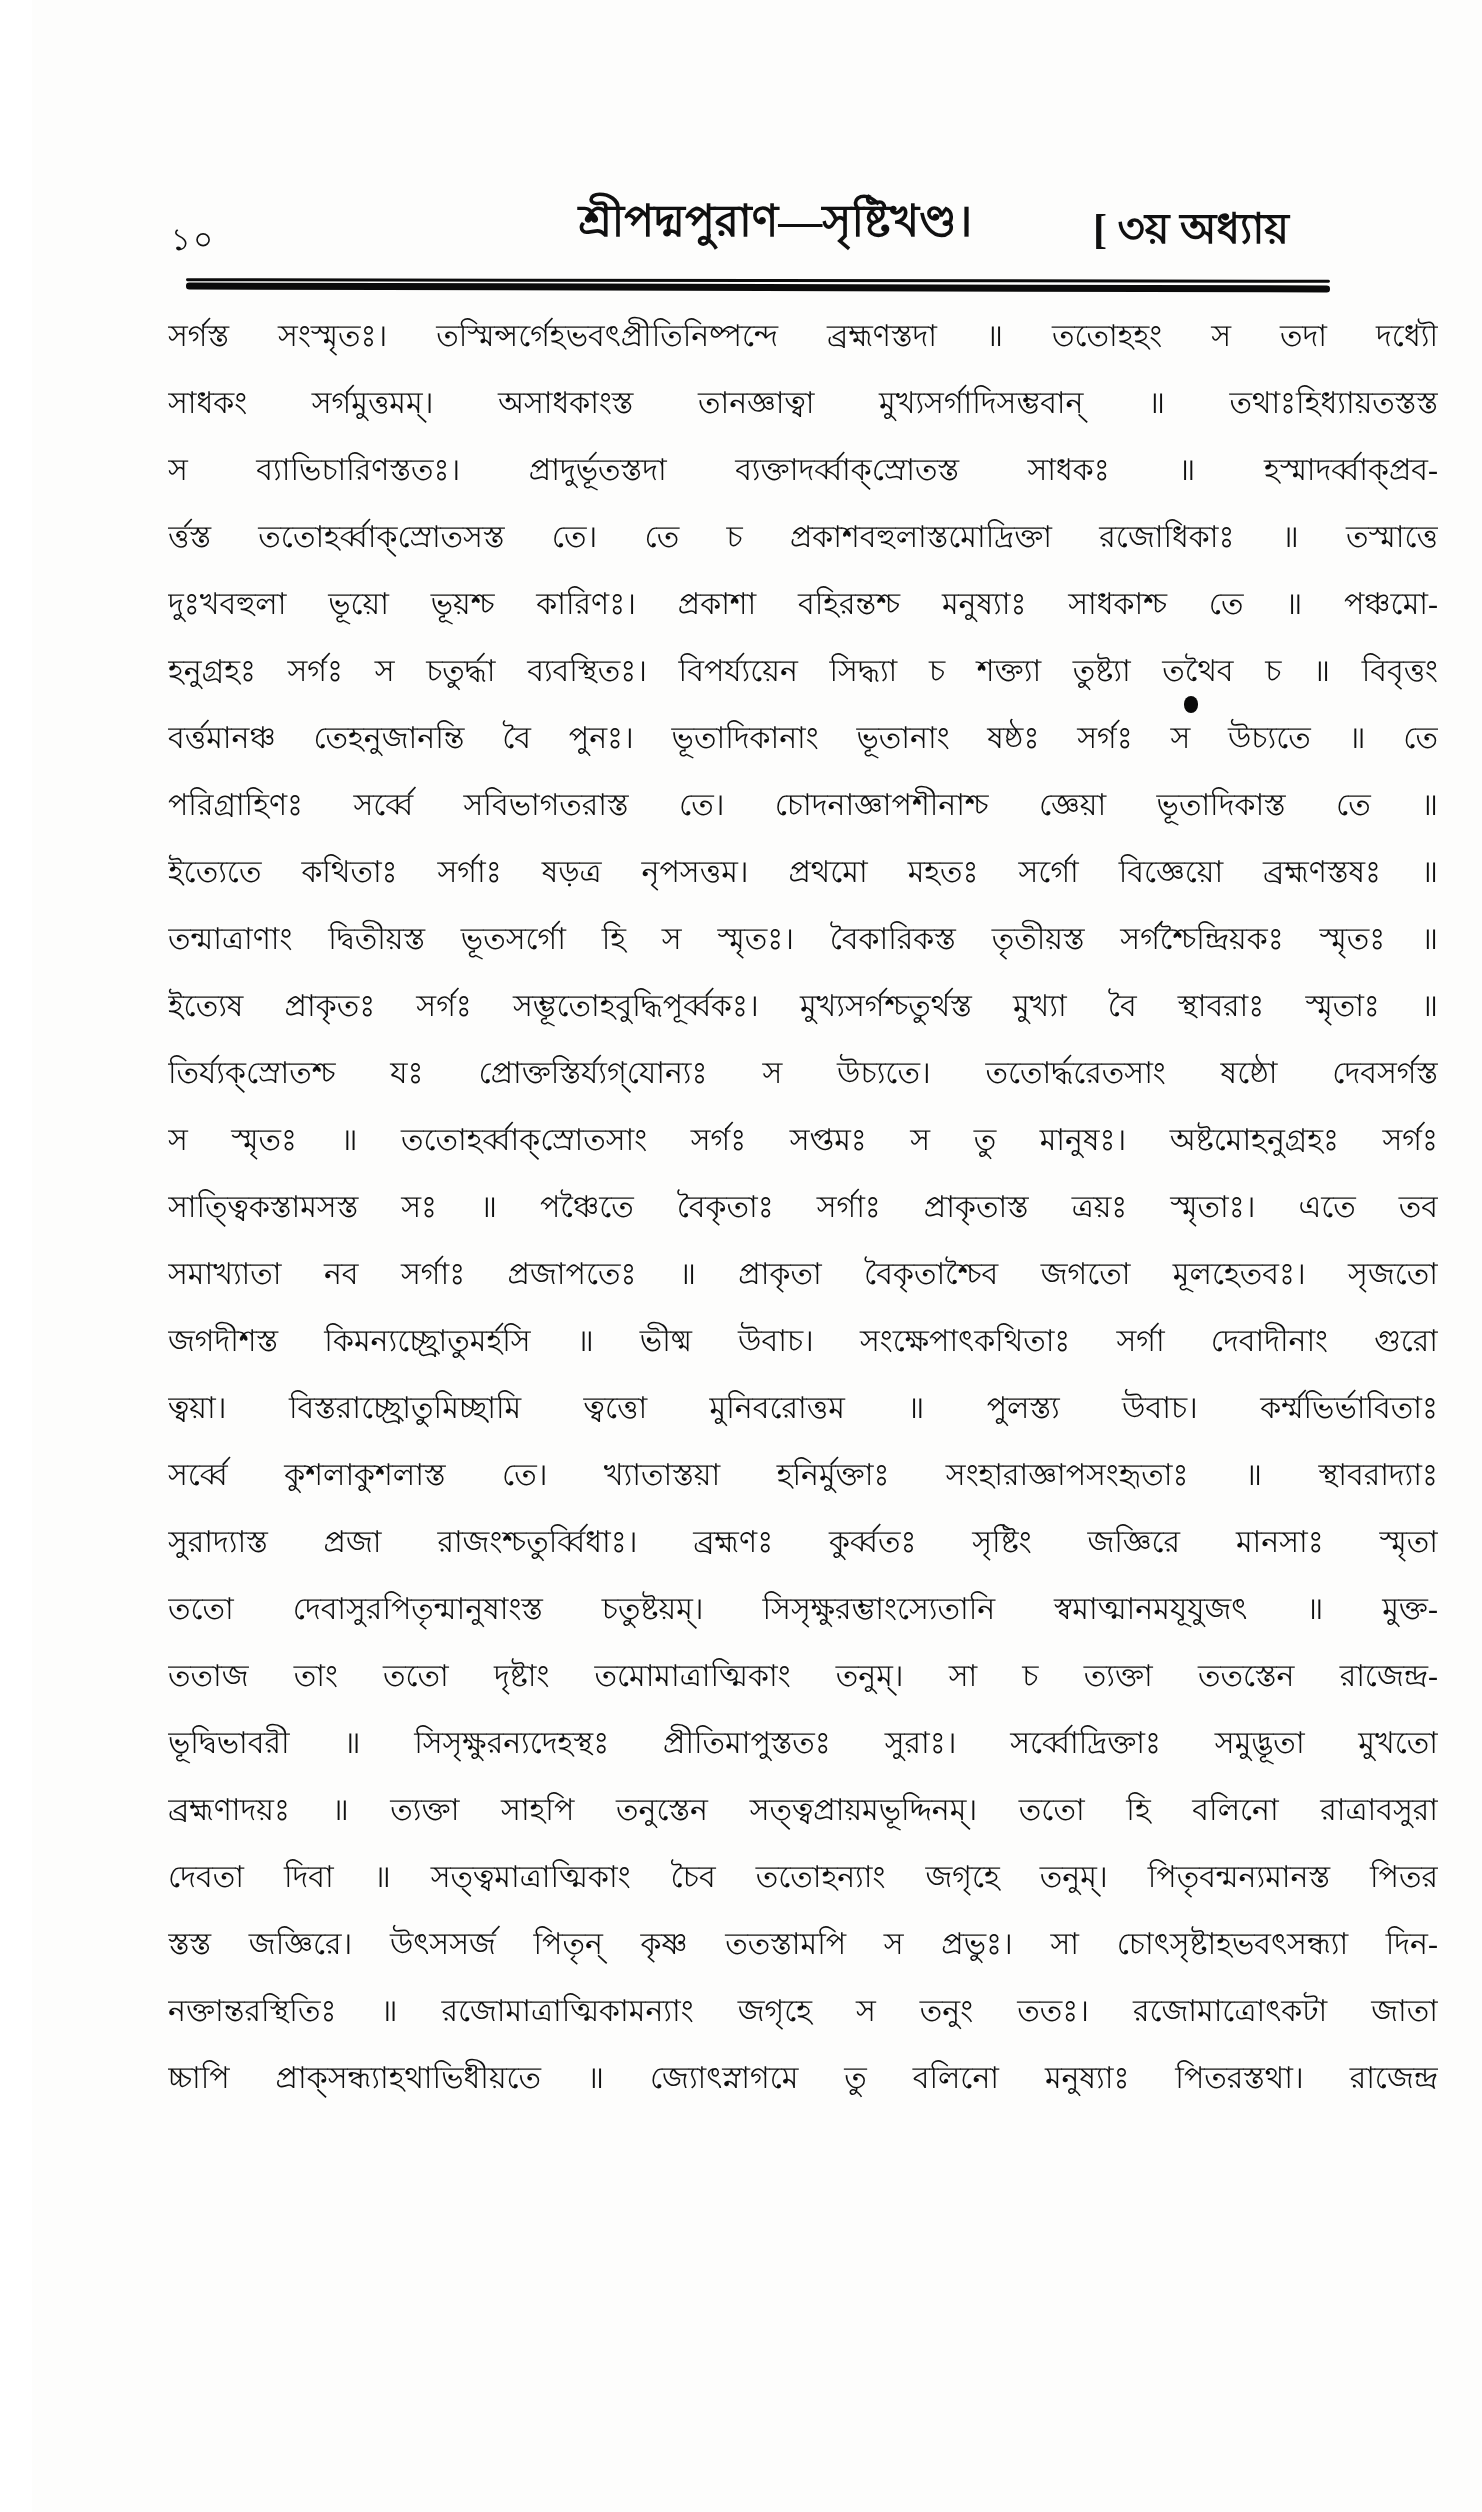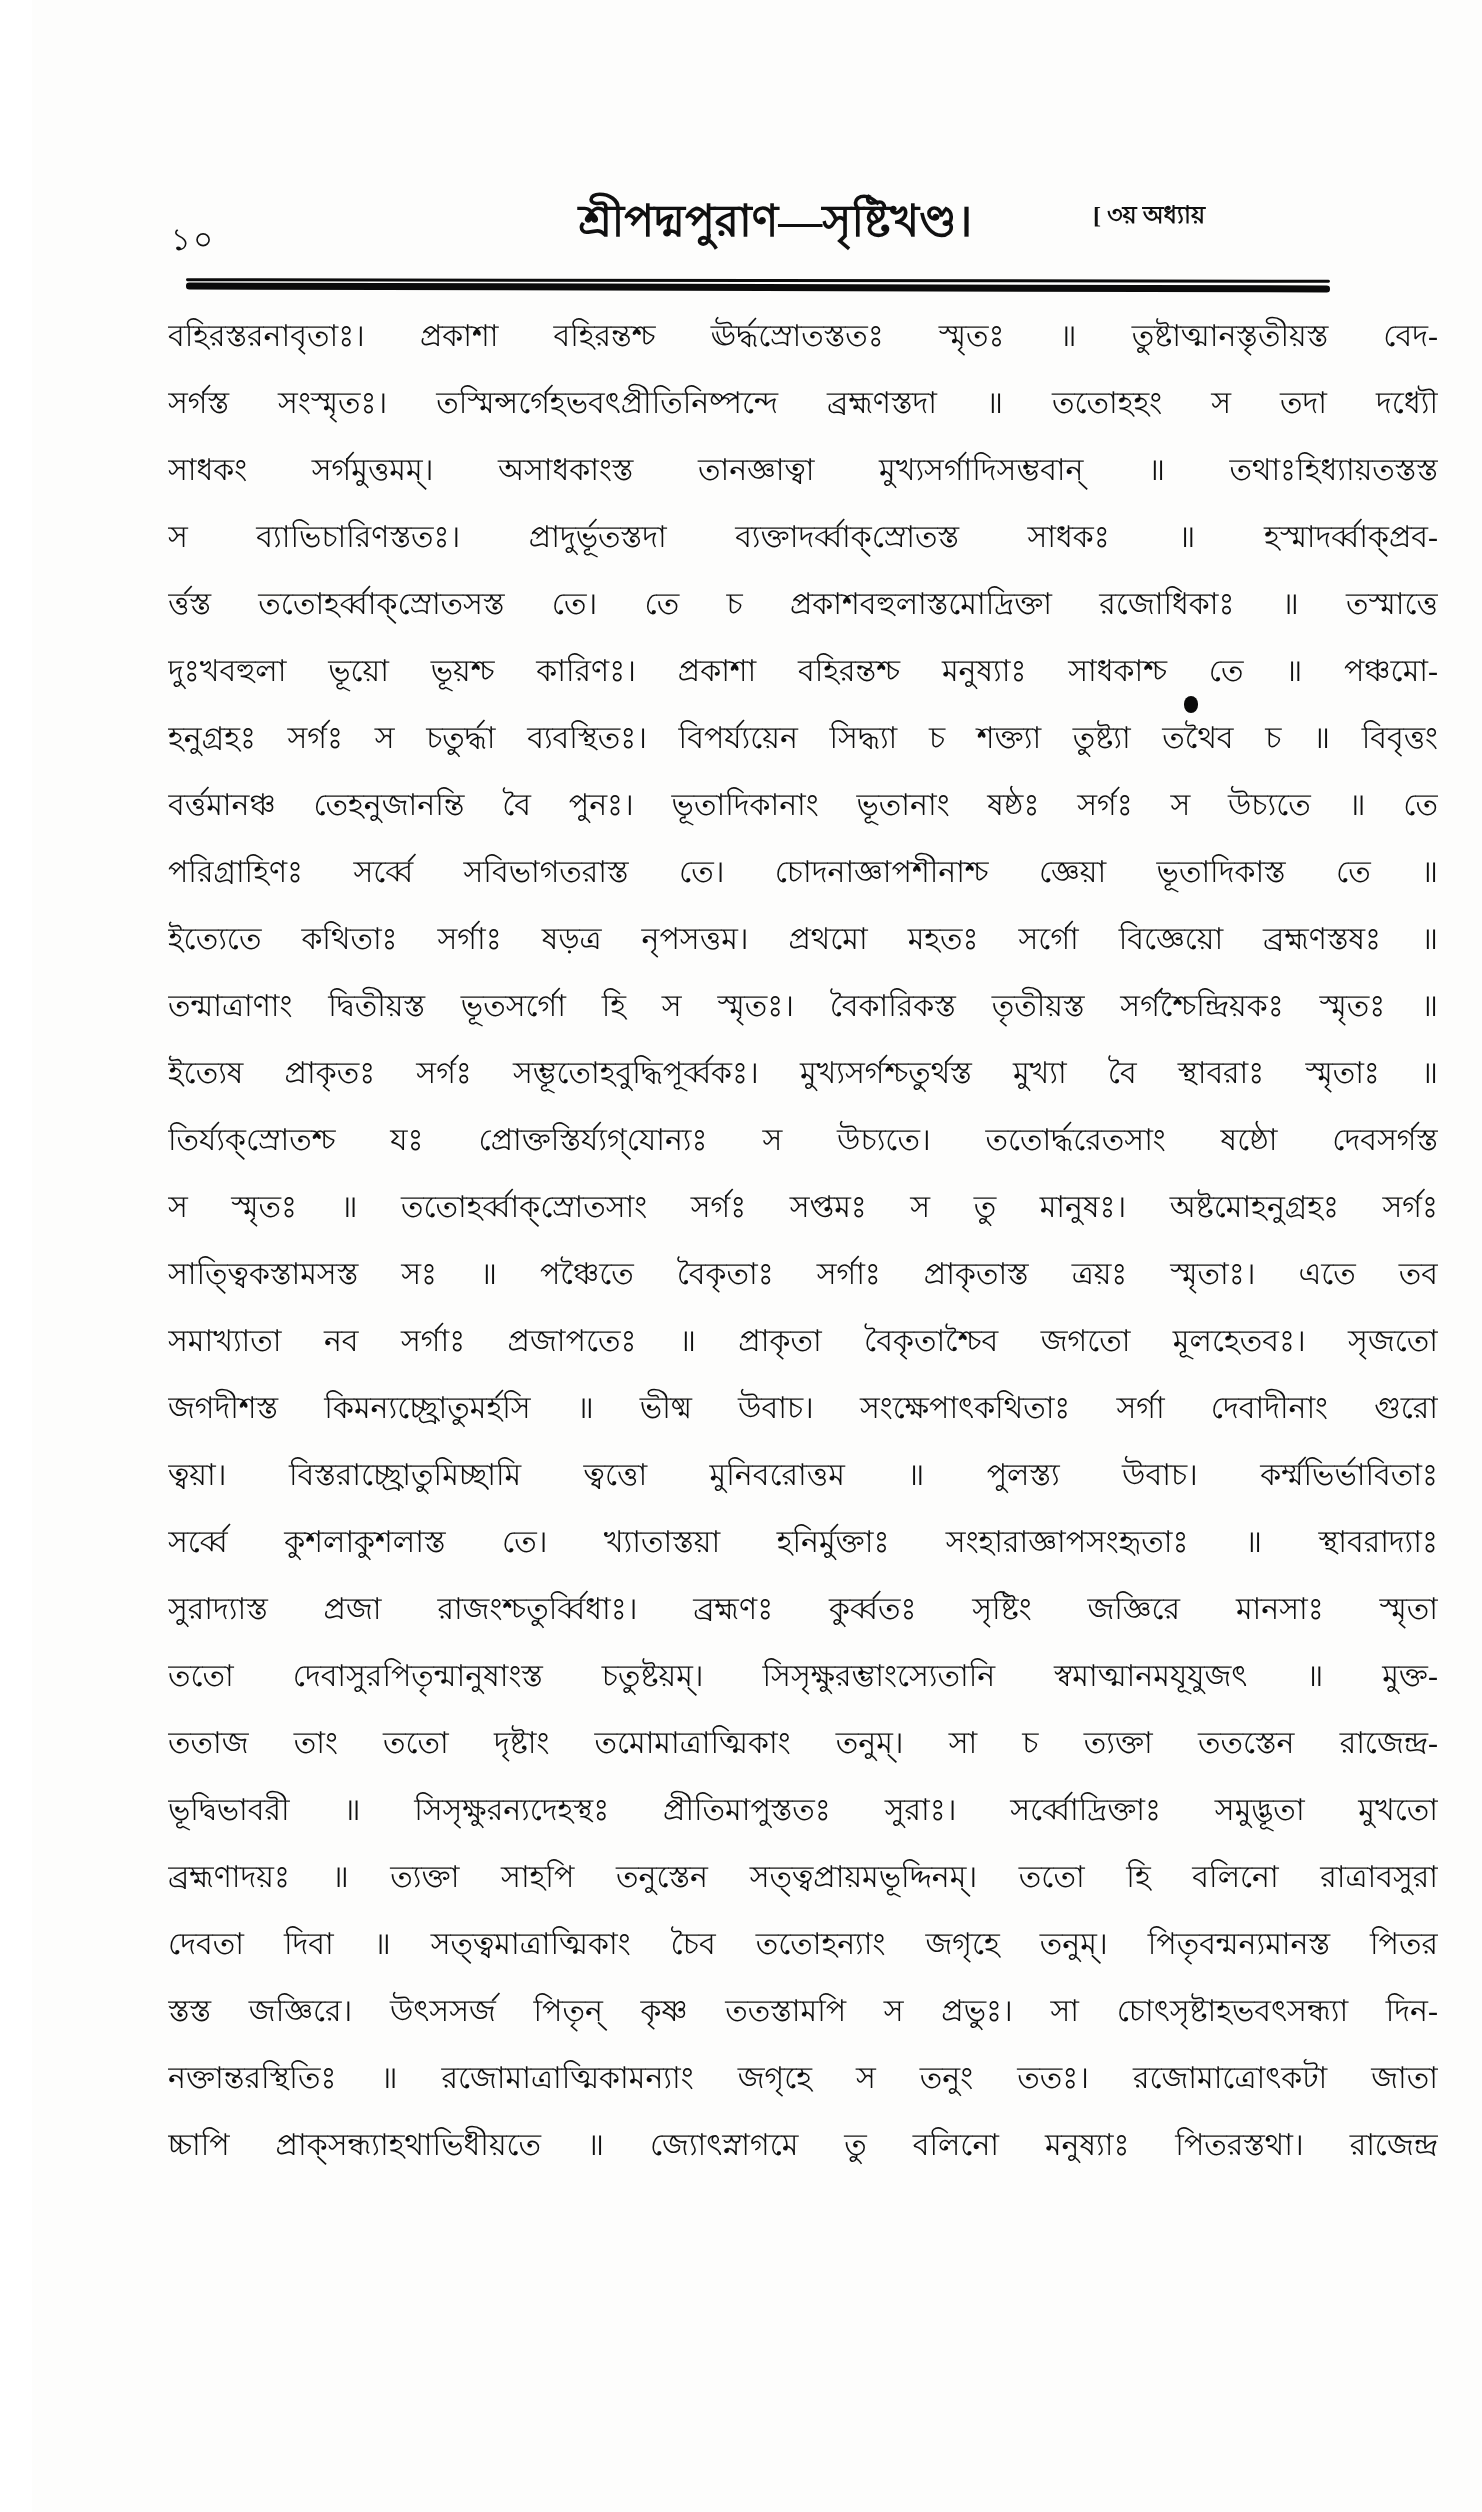--- a/index.html
+++ b/index.html
@@ -38,21 +38,21 @@
     transform: translateX(-57%);
     top: 0;
     font-size: 44px;
     font-weight: bold;
     white-space: nowrap;
   }
   .chapter-label {
     position: absolute;
     left: 925px;
     top: 7.7px;
-    font-size: 24px;
+    font-size: 42px;
     font-weight: bold;
     white-space: nowrap;
   }
   
   .rule {
     position: absolute;
     top: 279px;
     left: 154px;
     width: 1144px;
   }
@@ -106,21 +106,20 @@
     <span class="page-title">শ্রীপদ্মপুরাণ—সৃষ্টিখণ্ড।</span>
     <span class="chapter-label">[ ৩য় অধ্যায়</span>
   </div>
 
   <div class="rule">
     <div class="rule-thin"></div>
     <div class="rule-thick"></div>
   </div>
 
   <div class="body-text" id="body-text">
-      <div class="line">বহিরস্তরনাবৃতাঃ। প্রকাশা বহিরন্তশ্চ ঊর্দ্ধস্রোতস্ততঃ স্মৃতঃ ॥ তুষ্টাত্মানস্তৃতীয়স্ত বেদ-</div>
       <div class="line">সর্গস্ত সংস্মৃতঃ। তস্মিন্সর্গেহভবৎপ্রীতিনিষ্পন্দে ব্রহ্মণস্তদা ॥ ততোহহং স তদা দধ্যৌ</div>
       <div class="line">সাধকং সর্গমুত্তমম্‌। অসাধকাংস্ত তানজ্ঞাত্বা মুখ্যসর্গাদিসম্ভবান্‌ ॥ তথাঃহিধ্যায়তস্তস্ত</div>
       <div class="line">স ব্যাভিচারিণস্ততঃ। প্রাদুর্ভূতস্তদা ব্যক্তাদর্ব্বাক্‌স্রোতস্ত সাধকঃ ॥ হস্মাদর্ব্বাক্‌প্রব-</div>
       <div class="line">র্ত্তস্ত ততোহর্ব্বাক্‌স্রোতসস্ত তে। তে চ প্রকাশবহুলাস্তমোদ্রিক্তা রজোধিকাঃ ॥ তস্মাত্তে</div>
       <div class="line">দুঃখবহুলা ভূয়ো ভূয়শ্চ কারিণঃ। প্রকাশা বহিরন্তশ্চ মনুষ্যাঃ সাধকাশ্চ তে ॥ পঞ্চমো-</div>
       <div class="line">হনুগ্রহঃ সর্গঃ স চতুর্দ্ধা ব্যবস্থিতঃ। বিপর্য্যয়েন সিদ্ধ্যা চ শক্ত্যা তুষ্ট্যা তথৈব চ ॥ বিবৃত্তং</div>
       <div class="line">বর্ত্তমানঞ্চ তেহনুজানন্তি বৈ পুনঃ। ভূতাদিকানাং ভূতানাং ষষ্ঠঃ সর্গঃ স উচ্যতে ॥ তে</div>
       <div class="line">পরিগ্রাহিণঃ সর্ব্বে সবিভাগতরাস্ত তে। চোদনাজ্ঞাপশীনাশ্চ জ্ঞেয়া ভূতাদিকাস্ত তে ॥</div>
       <div class="line">ইত্যেতে কথিতাঃ সর্গাঃ ষড়ত্র নৃপসত্তম। প্রথমো মহতঃ সর্গো বিজ্ঞেয়ো ব্রহ্মণস্তষঃ ॥</div>
       <div class="line">তন্মাত্রাণাং দ্বিতীয়স্ত ভূতসর্গো হি স স্মৃতঃ। বৈকারিকস্ত তৃতীয়স্ত সর্গশ্চৈন্দ্রিয়কঃ স্মৃতঃ ॥</div>

